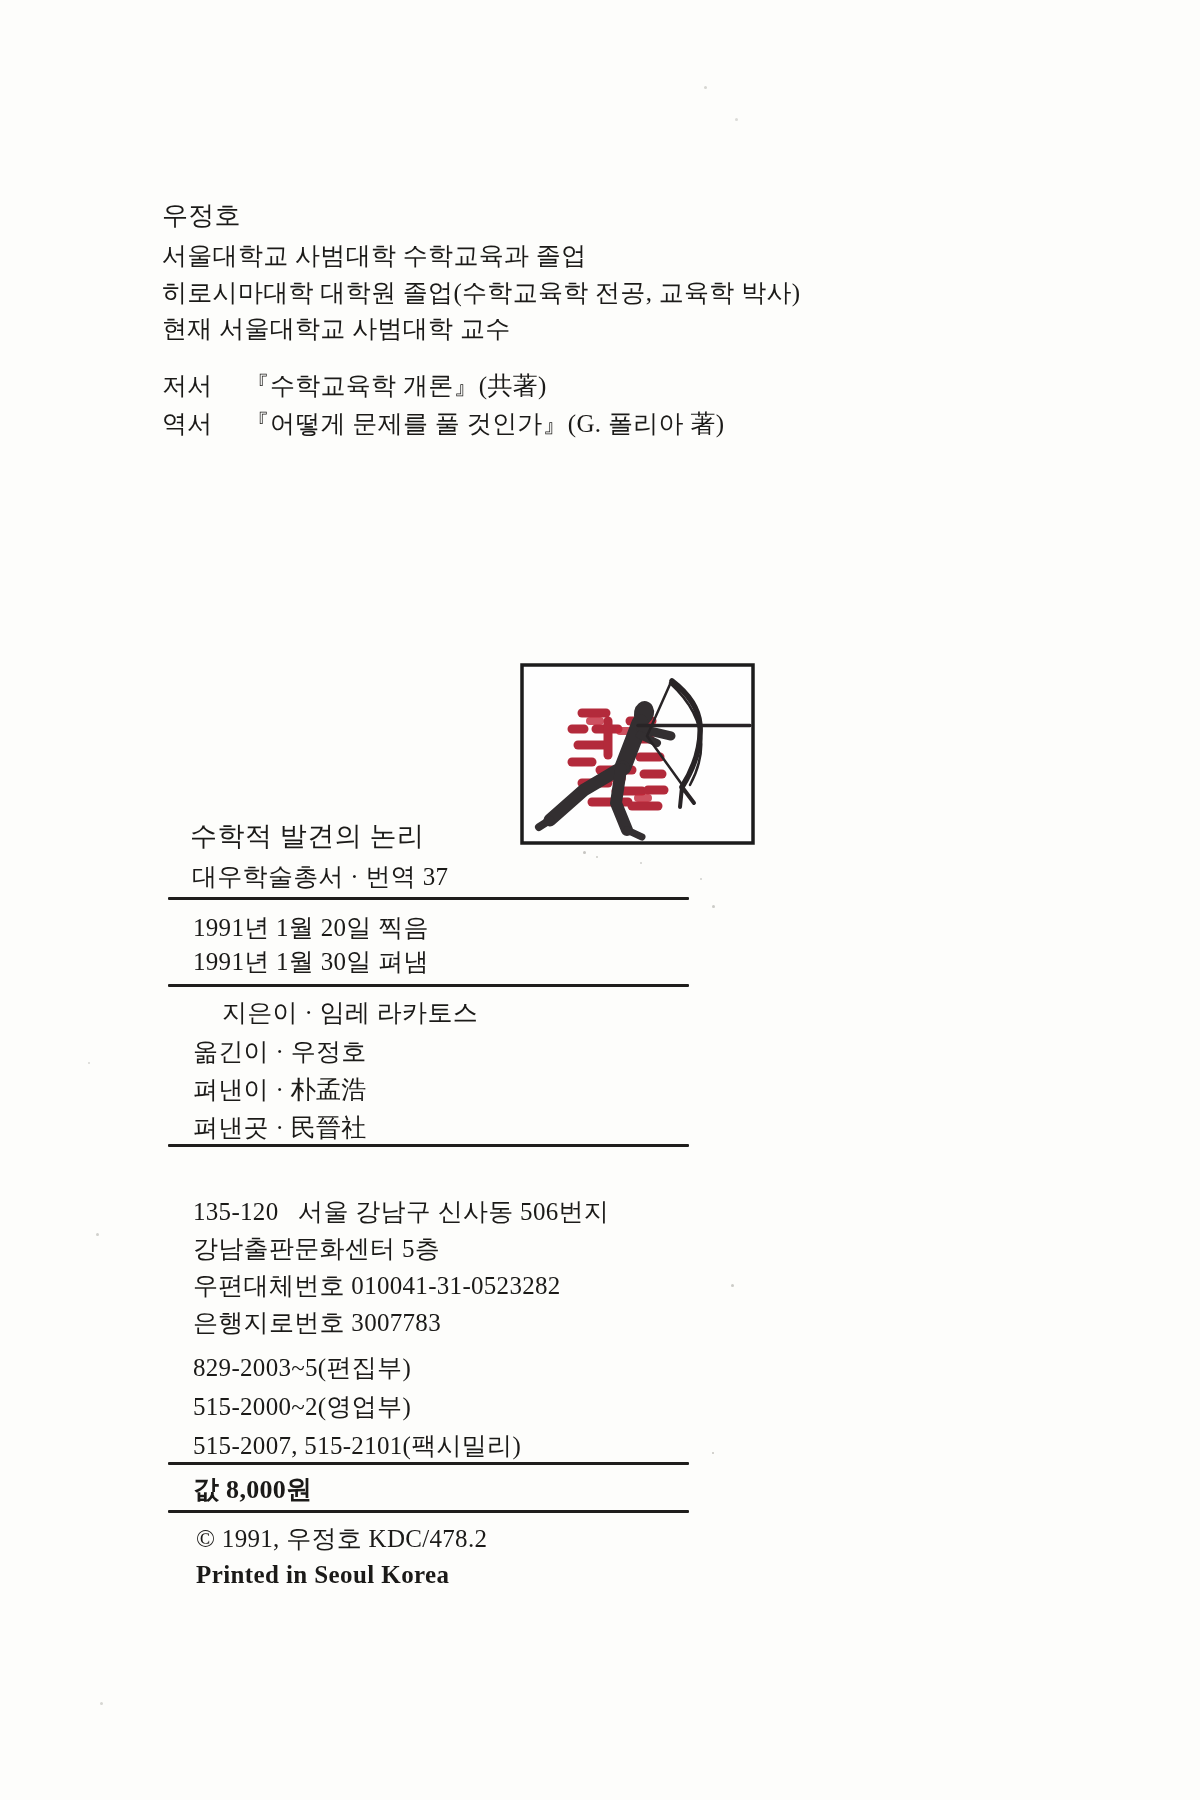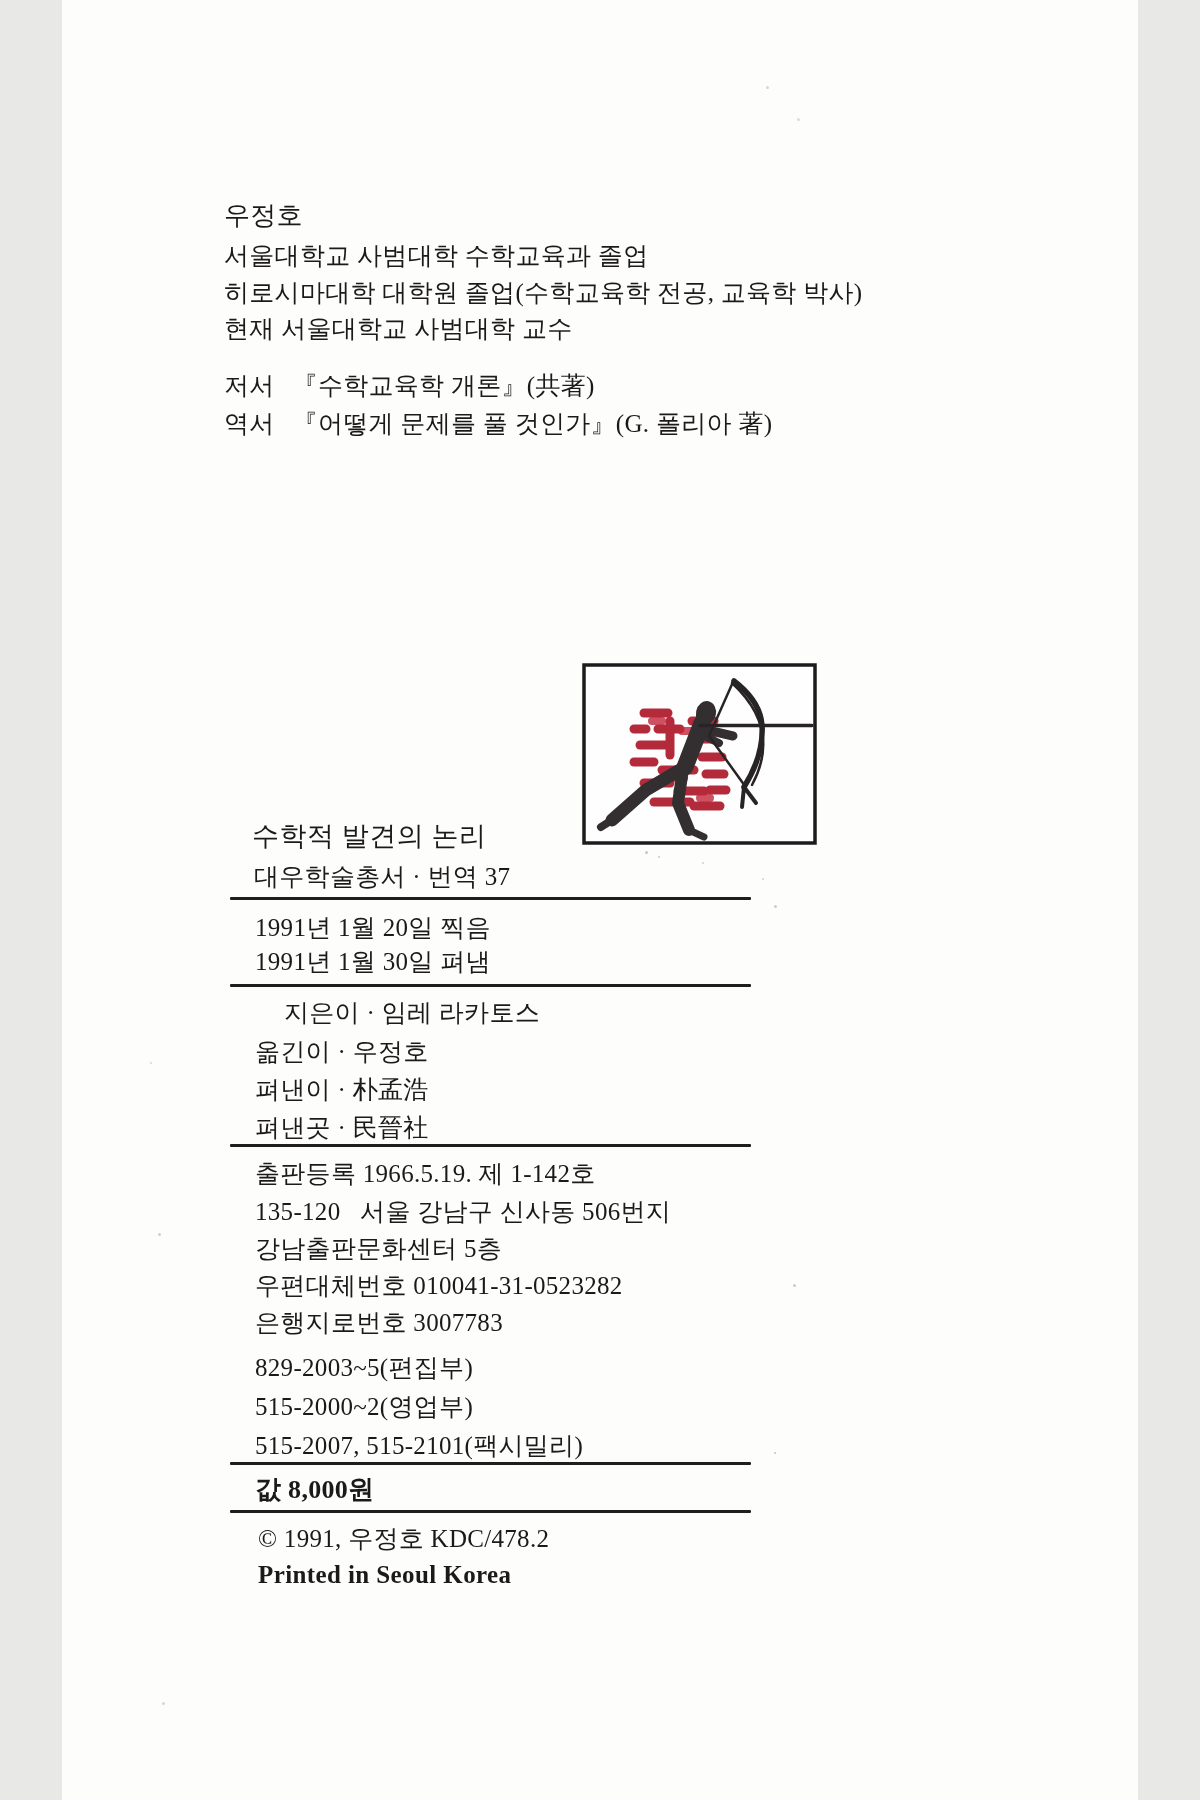--- a/index.html
+++ b/index.html
@@ -1,33 +1,33 @@
 <!DOCTYPE html>
 <html><head>
 <meta charset="utf-8">
 <style>
   html,body{margin:0;padding:0;background:#e8e8e6;}
   .page{
     position:relative;
-    width:1076px;height:1800px;
+    width:1200px;height:1800px;
     margin:0 auto;
     background:#fdfdfb;
     font-family:"Liberation Serif","DejaVu Serif",serif;
     color:#1b1a18;
     overflow:hidden;
   }
   .t{
     position:absolute;
     font-size:25px;
     line-height:1.25;
     letter-spacing:.3px;
     white-space:pre-wrap;
   }
   .name{font-size:26px;}
-  .work-row{display:flex;gap:18px;}
+  .work-row{display:flex;gap:32px;}
   .title{font-size:27px;letter-spacing:.5px;}
   .series{font-size:25px;}
   .hr{
     position:absolute;left:168px;width:521px;height:3px;
     background:#1f1e1c;border-radius:1px;
   }
   .price{font-size:26px;font-weight:600;}
   .printed{font-weight:600;letter-spacing:.4px;}
   .logo{position:absolute;left:520px;top:663px;width:235px;height:182px;}
   .speck{position:absolute;background:#8f8e88;border-radius:50%;}
@@ -107,21 +107,20 @@
 
   <div class="hr" style="top:984px;"></div>
 
   <div class="t" style="left:193px;top:997px;margin-left:29px;">지은이 · 임레 라카토스</div>
   <div class="t" style="left:193px;top:1036px;">옮긴이 · 우정호</div>
   <div class="t" style="left:193px;top:1074px;">펴낸이 · 朴孟浩</div>
   <div class="t" style="left:193px;top:1112px;">펴낸곳 · 民晉社</div>
 
   <div class="hr" style="top:1144px;"></div>
 
-  <div class="t" style="left:193px;top:1158px;">출판등록 1966.5.19. 제 1-142호</div>
   <div class="t" style="left:193px;top:1196px;">135-120   서울 강남구 신사동 506번지</div>
   <div class="t" style="left:193px;top:1233px;">강남출판문화센터 5층</div>
   <div class="t" style="left:193px;top:1270px;">우편대체번호 010041-31-0523282</div>
   <div class="t" style="left:193px;top:1307px;">은행지로번호 3007783</div>
 
   <div class="t" style="left:193px;top:1352px;">829-2003~5(편집부)</div>
   <div class="t" style="left:193px;top:1391px;">515-2000~2(영업부)</div>
   <div class="t" style="left:193px;top:1430px;">515-2007, 515-2101(팩시밀리)</div>
 
   <div class="hr" style="top:1462px;"></div>

